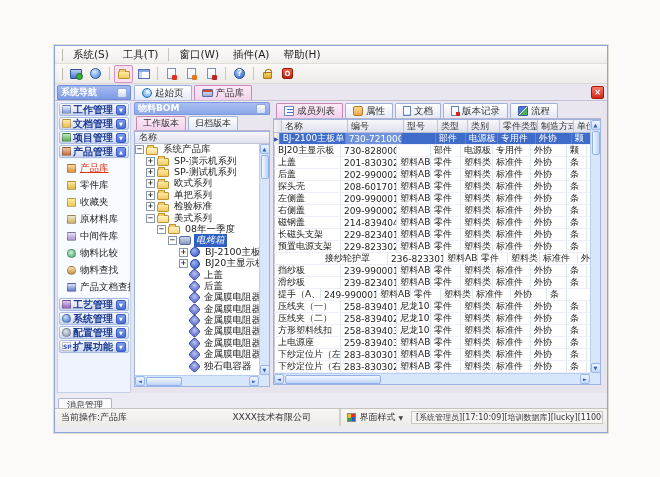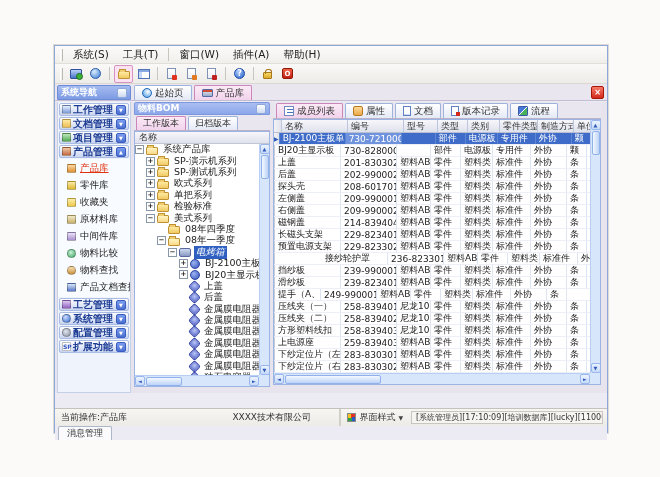--- a/index.html
+++ b/index.html
@@ -114,21 +114,21 @@
 .th{font-size:9px;color:#333;padding:0 3px;border-right:1px solid #bcc6dc;display:flex;align-items:center;white-space:nowrap;overflow:hidden;flex:none;}
 .rows{position:absolute;left:0;top:13px;right:10px;bottom:11px;overflow:hidden;}
 .drow{height:12px;display:flex;border-bottom:1px solid #eceff7;}
 .td{font-size:9px;color:#222;padding:0 3px;border-right:1px solid #dde4f2;display:flex;align-items:center;white-space:nowrap;overflow:hidden;flex:none;}
 .td.mk{background:linear-gradient(90deg,#f2f2f6,#e3e3ec);border-right:1px solid #c8ccd8;color:#fff;font-size:6px;justify-content:center;padding:0;}
 .drow.sel .td{background:#3e6cc8;color:#fff;border-right-color:#5d85d5;}
 .drow.sel .td.mk{background:linear-gradient(90deg,#f2f2f6,#e3e3ec);color:#2e5cb8;}
 .drow.sel .td.fc{background:#7093de;}
 .tw-v{top:0;bottom:11px;}
 
-.msgrow{position:absolute;left:0;top:355px;right:0;height:15px;background:#eceaf2;display:flex;align-items:flex-end;margin-top:24px;}
+.msgrow{position:absolute;left:0;top:327px;right:0;height:15px;background:#eceaf2;display:flex;align-items:flex-end;margin-top:24px;}
 .msgtab{margin-left:3px;height:14px;background:#fbfbfd;border:1px solid #aeb6c9;border-bottom:none;border-radius:2px 2px 0 0;font-size:9px;color:#333;padding:0 8px;display:flex;align-items:center;}
 .statusbar{position:absolute;left:0;top:362px;right:0;height:18px;background:linear-gradient(#f8f6f3,#ecebe6);border-top:1px solid #c5c1bb;display:flex;align-items:stretch;font-size:9px;color:#333;}
 .sb-seg{display:flex;align-items:center;padding:0 6px;border-right:1px solid #d2cec8;white-space:nowrap;}
 .sb-company{width:114px;flex:none;}
 .sb-op{flex:1;border-right:none;overflow:hidden;}
 .sb-style{flex:none;gap:3px;border-left:1px solid #d2cec8;border-right:none;}
 .style-ico{width:9px;height:9px;flex:none;background:conic-gradient(#e13121 0 25%,#2959c9 0 50%,#31a141 0 75%,#f1c121 0);border:1px solid #888;}
 .caret{font-size:6px;color:#444;}
 .sb-session{flex:none;width:192px;margin:2px 4px 2px 2px;border:1px solid #c9c5bf;background:#f7f5f2;display:flex;align-items:center;padding:0 4px;font-size:8px;white-space:nowrap;overflow:hidden;}
 </style>
@@ -335,27 +335,20 @@
             </div>
             <div class="trow">
               <span class="ind"></span>
               <span class="exp">−</span>
               <span class="ti ti-folder open"></span>
               <span class="t">美式系列</span>
             </div>
             <div class="trow">
               <span class="ind"></span>
               <span class="ind"></span>
-              <span class="noexp"></span>
-              <span class="ti ti-folder"></span>
-              <span class="t">08年四季度</span>
-            </div>
-            <div class="trow">
-              <span class="ind"></span>
-              <span class="ind"></span>
               <span class="exp">−</span>
               <span class="ti ti-folder open"></span>
               <span class="t">08年一季度</span>
             </div>
             <div class="trow sel">
               <span class="ind"></span>
               <span class="ind"></span>
               <span class="ind"></span>
               <span class="exp">−</span>
               <span class="ti ti-device"></span>

